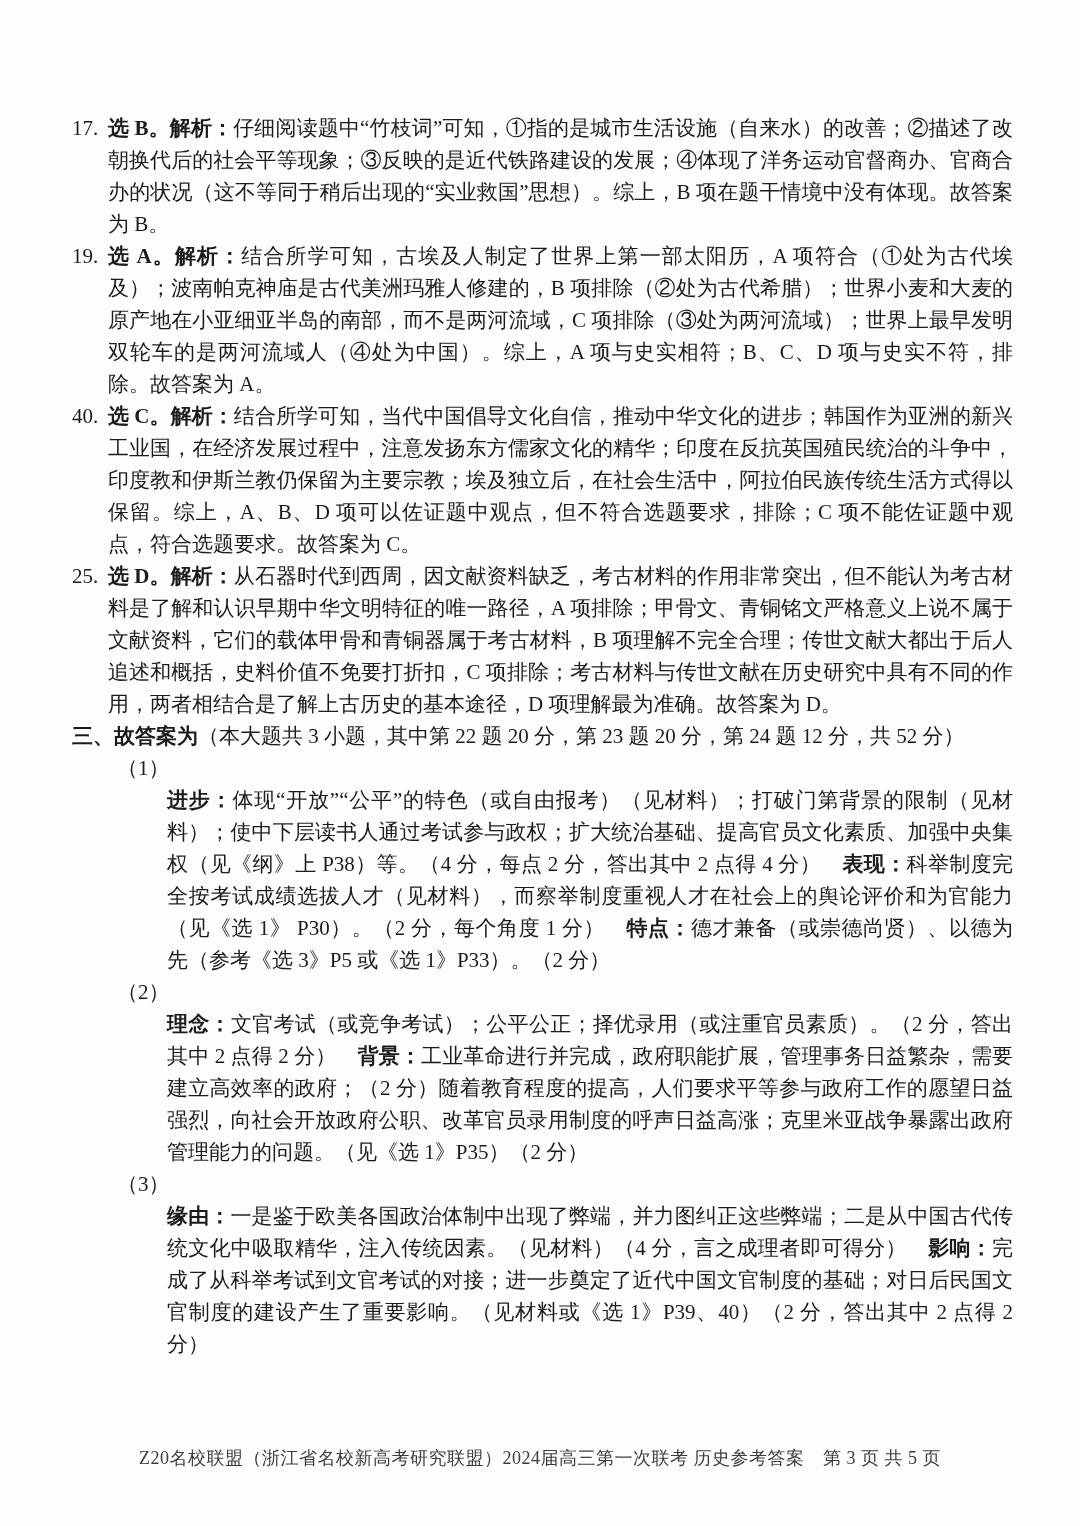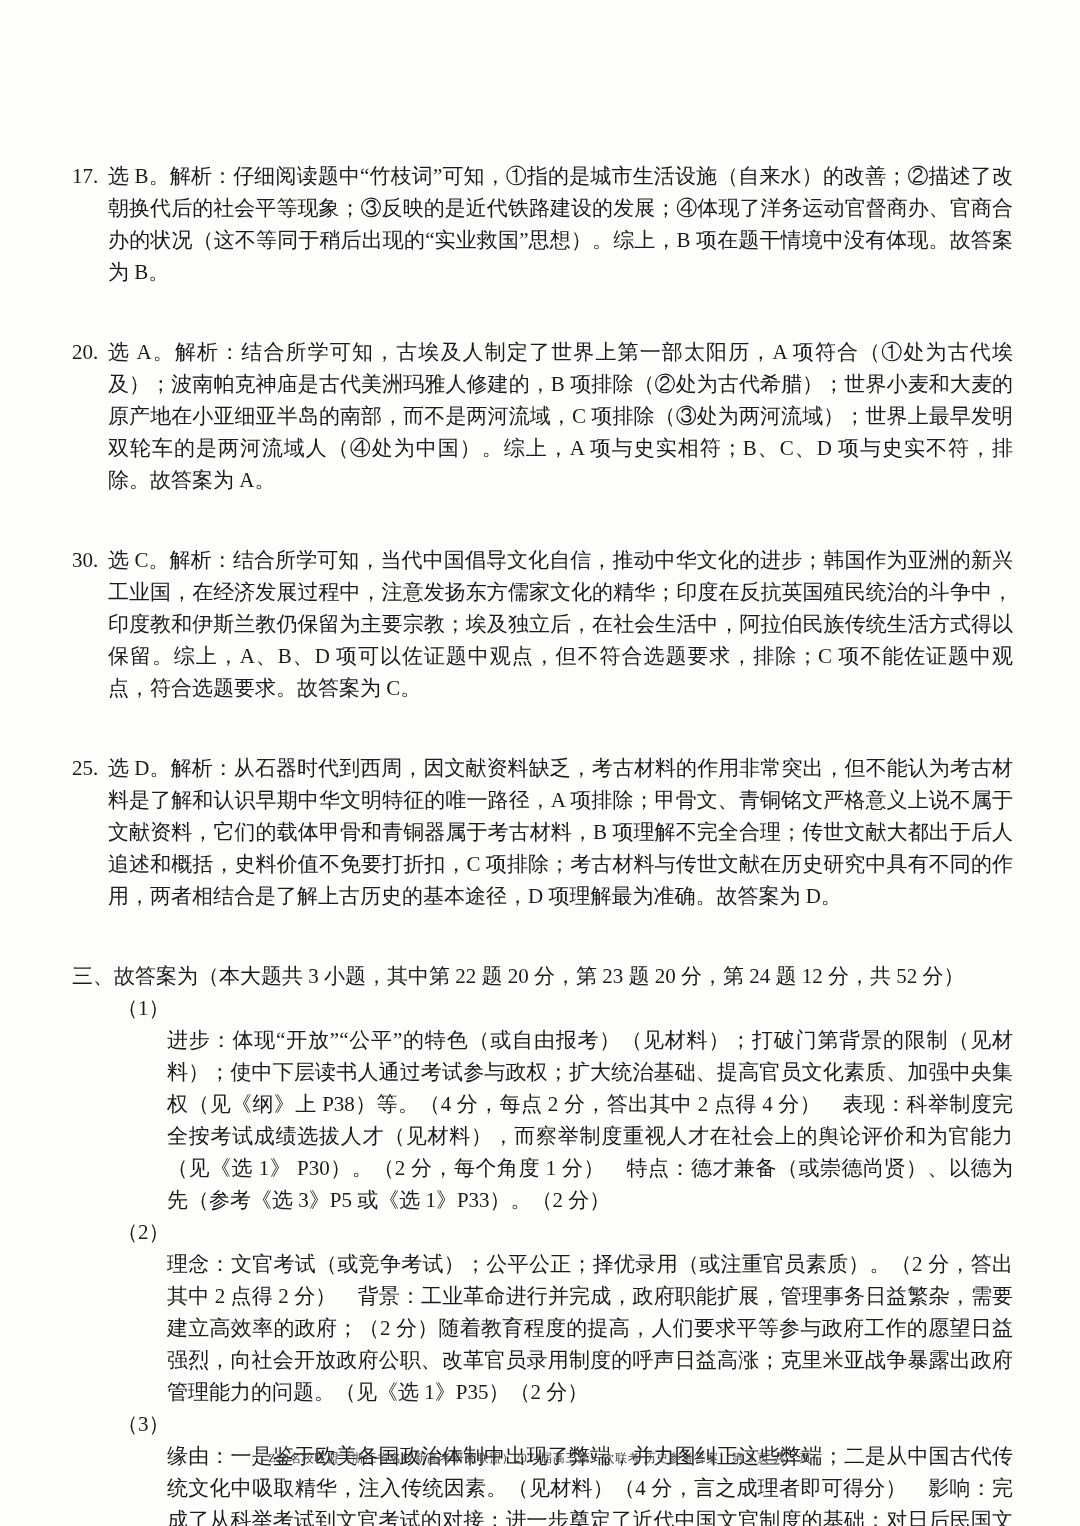--- a/index.html
+++ b/index.html
@@ -10,21 +10,21 @@
     color: #1b1b1b;
     font-family: "Liberation Serif", "DejaVu Serif", serif;
     font-size: 21px;
     line-height: 32px;
     position: relative;
     overflow: hidden;
   }
   .answers {
     padding: 112px 67px 0 72px;
   }
-  .q-row { display: flex; margin-top: 48px; }
+  .q-row { display: flex; }
   .q-num {
     width: 36px;
     flex-shrink: 0;
   }
   .q-body {
     flex: 1;
     text-align: justify;
   }
   .section-row .q-num { width: 42px; }
   .section-row .q-body { text-align: left; }
@@ -35,50 +35,50 @@
   }
   .part-num {
     width: 50px;
     flex-shrink: 0;
   }
   .part-body {
     flex: 1;
     text-align: justify;
     margin-top: 32px;
   }
-  .b { font-weight: normal; }
+  .b { font-weight: bold; }
   .footer {
     position: absolute;
     left: 0;
     right: 0;
     bottom: 52px;
     text-align: center;
-    font-size: 12px;
+    font-size: 18px;
     color: #3c3c3c;
     letter-spacing: 0.5px;
   }
 </style>
 </head>
 <body>
 
 <div class="answers">
 
   <div class="q-row">
     <div class="q-num">17.</div>
     <div class="q-body"><span class="b">选 B。解析：</span><span>仔细阅读题中“竹枝词”可知，①指的是城市生活设施（自来水）的改善；②描述了改朝换代后的社会平等现象；③反映的是近代铁路建设的发展；④体现了洋务运动官督商办、官商合办的状况（这不等同于稍后出现的“实业救国”思想）。综上，B 项在题干情境中没有体现。故答案为 B。</span></div>
   </div>
 
   <div class="q-row">
-    <div class="q-num">20.</div>
+    <div class="q-num">19.</div>
     <div class="q-body"><span class="b">选 A。解析：</span><span>结合所学可知，古埃及人制定了世界上第一部太阳历，A 项符合（①处为古代埃及）；波南帕克神庙是古代美洲玛雅人修建的，B 项排除（②处为古代希腊）；世界小麦和大麦的原产地在小亚细亚半岛的南部，而不是两河流域，C 项排除（③处为两河流域）；世界上最早发明双轮车的是两河流域人（④处为中国）。综上，A 项与史实相符；B、C、D 项与史实不符，排除。故答案为 A。</span></div>
   </div>
 
 
   <div class="q-row">
-    <div class="q-num">30.</div>
+    <div class="q-num">40.</div>
     <div class="q-body"><span class="b">选 C。解析：</span><span>结合所学可知，当代中国倡导文化自信，推动中华文化的进步；韩国作为亚洲的新兴工业国，在经济发展过程中，注意发扬东方儒家文化的精华；印度在反抗英国殖民统治的斗争中，印度教和伊斯兰教仍保留为主要宗教；埃及独立后，在社会生活中，阿拉伯民族传统生活方式得以保留。综上，A、B、D 项可以佐证题中观点，但不符合选题要求，排除；C 项不能佐证题中观点，符合选题要求。故答案为 C。</span></div>
   </div>
 
   <div class="q-row">
     <div class="q-num">25.</div>
     <div class="q-body"><span class="b">选 D。解析：</span><span>从石器时代到西周，因文献资料缺乏，考古材料的作用非常突出，但不能认为考古材料是了解和认识早期中华文明特征的唯一路径，A 项排除；甲骨文、青铜铭文严格意义上说不属于文献资料，它们的载体甲骨和青铜器属于考古材料，B 项理解不完全合理；传世文献大都出于后人追述和概括，史料价值不免要打折扣，C 项排除；考古材料与传世文献在历史研究中具有不同的作用，两者相结合是了解上古历史的基本途径，D 项理解最为准确。故答案为 D。</span></div>
   </div>
 
   <div class="q-row section-row">
     <div class="q-num b">三、</div>

